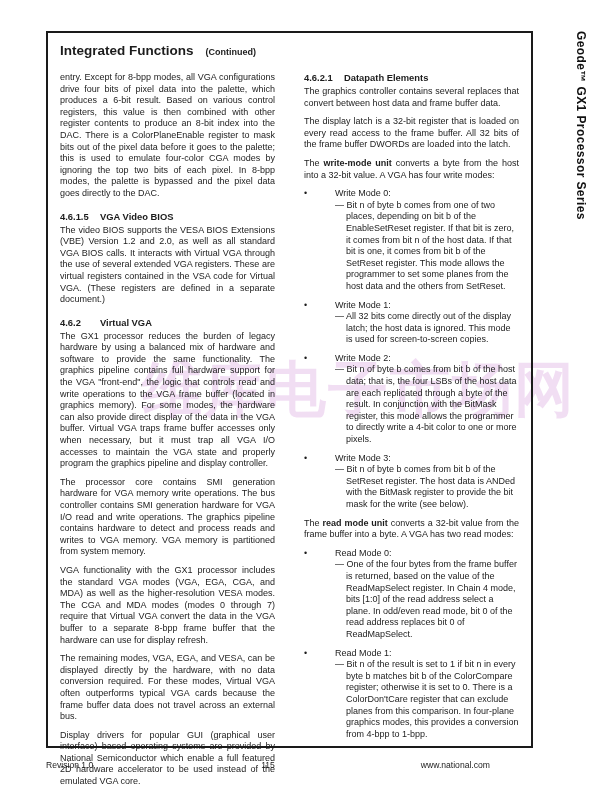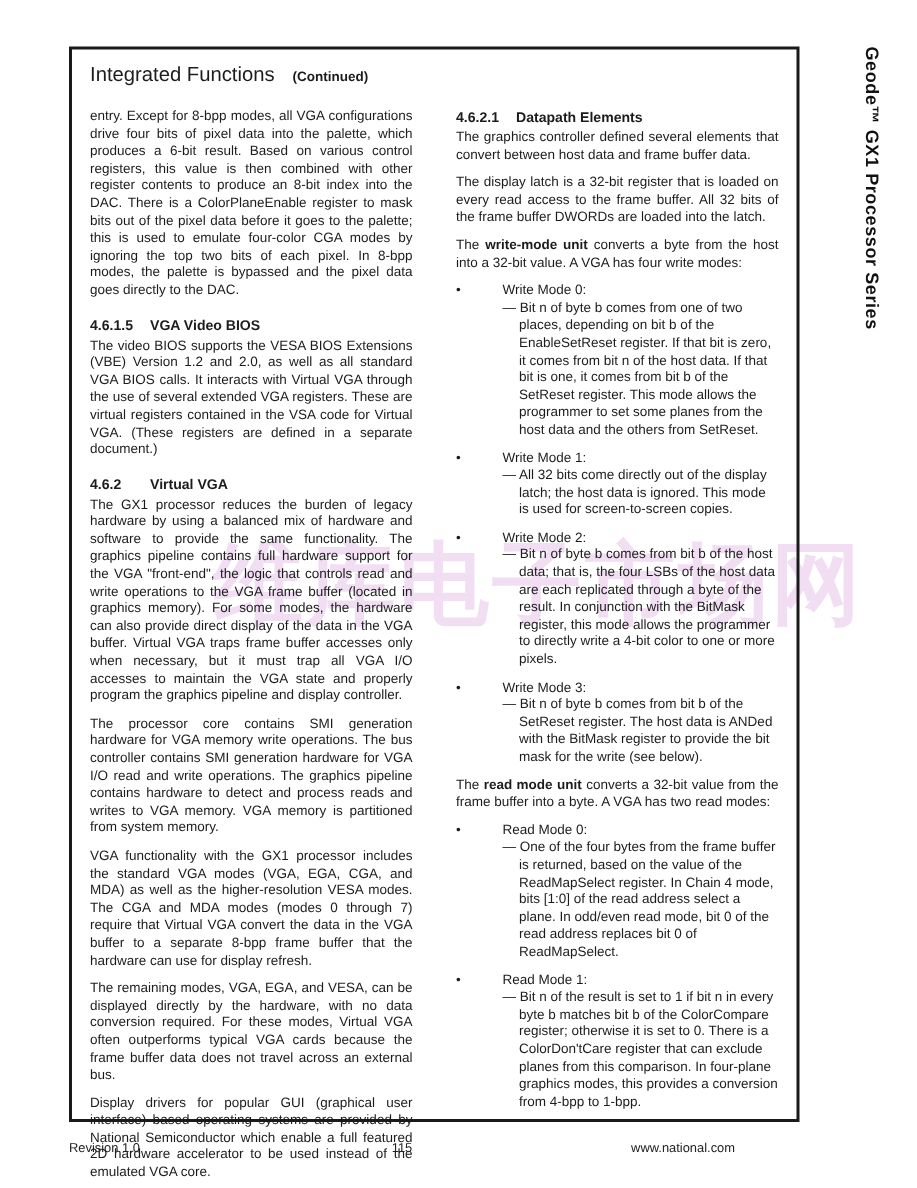--- a/index.html
+++ b/index.html
@@ -17,21 +17,21 @@
     position:absolute;left:588px;top:31px;z-index:2;
     transform:rotate(90deg);transform-origin:0 0;
     font-size:12px;font-weight:bold;letter-spacing:0.4px;white-space:nowrap;color:#111;
   }
   .content-box{
     position:absolute;left:46px;top:31px;width:487px;height:717px;z-index:1;
     border:2px solid #1a1a1a;box-sizing:border-box;
     padding:8px 12px 0 12px;
   }
   .page-header{white-space:nowrap;}
-  .page-header .title{font-size:13.5px;font-weight:normal;margin-top:16px;}
+  .page-header .title{font-size:13.5px;font-weight:bold;margin-top:16px;}
   .page-header .continued{font-size:9px;font-weight:bold;margin-left:12px;}
   .columns{display:flex;gap:29px;margin-top:13px;}
   .column{flex:1;min-width:0;}
   p.body{font-size:9px;line-height:11.6px;margin:0 0 7px 0;}
   .just{text-align:justify;}
   h4.sec{font-size:9.4px;font-weight:bold;margin:11px 0 3px 0;}
   h4.sec.first{margin-top:0;}
   .sec .num{display:inline-block;min-width:40px;}
   .bullet-item{display:flex;font-size:9px;line-height:11.6px;margin:0 0 7px 0;}
   .bullet-marker{width:11px;flex:none;}
@@ -77,21 +77,21 @@
         <p class="body just">The processor core contains SMI generation hardware for VGA memory write operations. The bus controller contains SMI generation hardware for VGA I/O read and write operations. The graphics pipeline contains hardware to detect and process reads and writes to VGA memory. VGA memory is partitioned from system memory.</p>
         <p class="body just">VGA functionality with the GX1 processor includes the standard VGA modes (VGA, EGA, CGA, and MDA) as well as the higher-resolution VESA modes. The CGA and MDA modes (modes 0 through 7) require that Virtual VGA convert the data in the VGA buffer to a separate 8-bpp frame buffer that the hardware can use for display refresh.</p>
         <p class="body just">The remaining modes, VGA, EGA, and VESA, can be displayed directly by the hardware, with no data conversion required. For these modes, Virtual VGA often outperforms typical VGA cards because the frame buffer data does not travel across an external bus.</p>
         <p class="body just">Display drivers for popular GUI (graphical user interface) based operating systems are provided by National Semiconductor which enable a full featured 2D hardware accelerator to be used instead of the emulated VGA core.</p>
       </div>
 
       <div class="column">
         <h4 class="sec first">
           <span class="num">4.6.2.1</span><span>Datapath Elements</span>
         </h4>
-        <p class="body just">The graphics controller defined several elements that convert between host data and frame buffer data.</p>
+        <p class="body just">The graphics controller contains several replaces that convert between host data and frame buffer data.</p>
         <p class="body just">The display latch is a 32-bit register that is loaded on every read access to the frame buffer. All 32 bits of the frame buffer DWORDs are loaded into the latch.</p>
 
         <p class="body just"><span>The </span><b>write-mode unit</b><span> converts a byte from the host into a 32-bit value. A VGA has four write modes:</span></p>
 
         <div class="bullet-item">
           <span class="bullet-marker">•</span>
           <div class="bullet-body">
             <div>Write Mode 0:</div>
             <div class="dash-text">— Bit n of byte b comes from one of two places, depending on bit b of the EnableSetReset register. If that bit is zero, it comes from bit n of the host data. If that bit is one, it comes from bit b of the SetReset register. This mode allows the programmer to set some planes from the host data and the others from SetReset.</div>
           </div>

